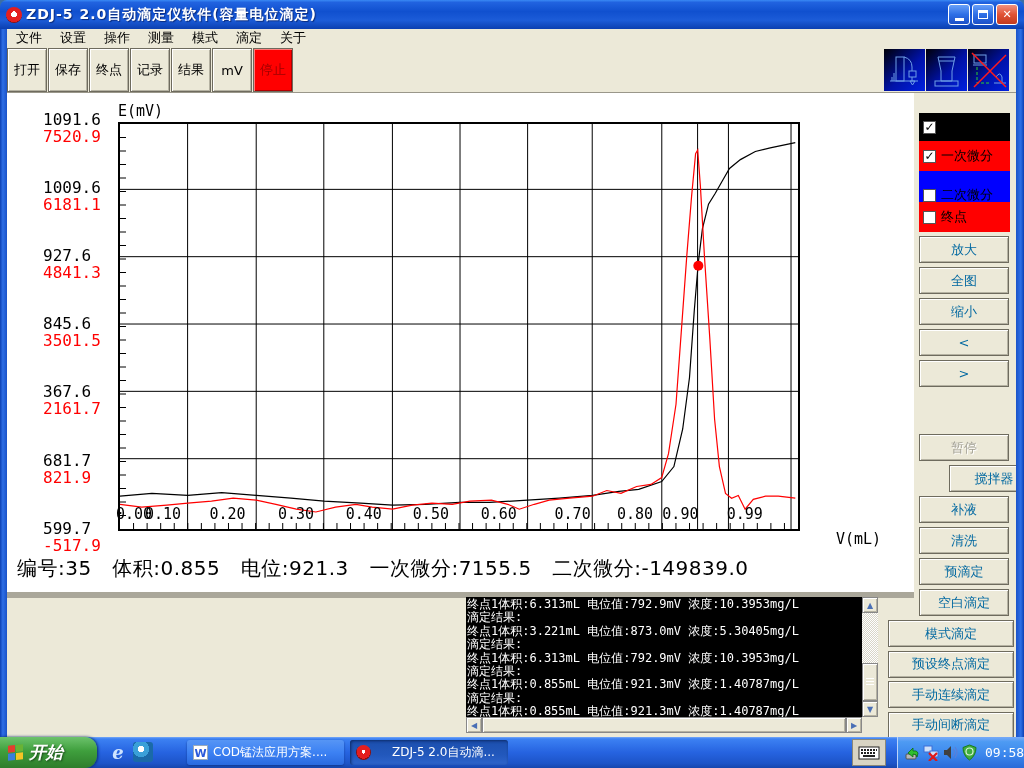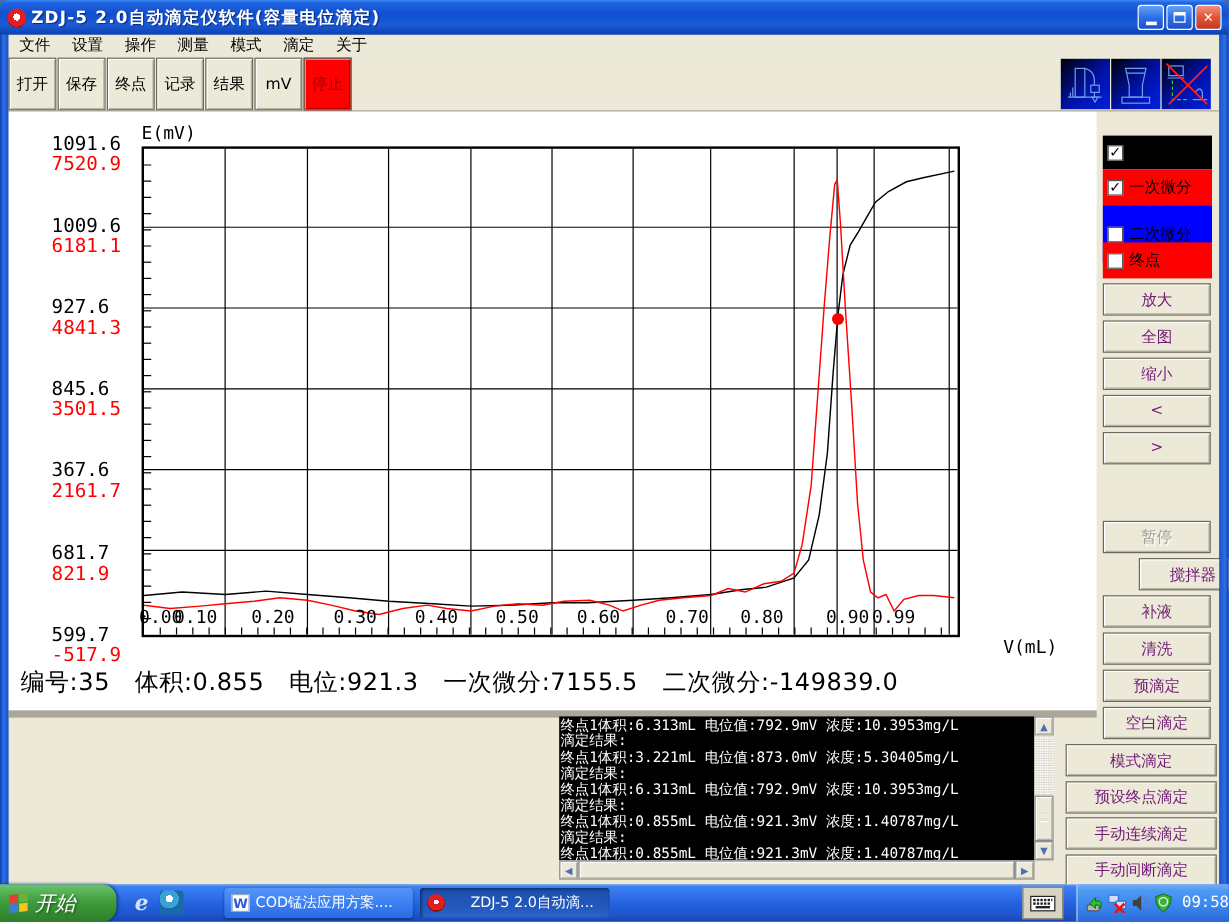--- a/index.html
+++ b/index.html
@@ -72,31 +72,31 @@
   .vthumb i:first-child { margin-top:14px; }
   .htrack { position:absolute; left:482px; top:717px; width:364px; height:16px; background:#ECE9D8;
     border:1px solid #888; box-shadow:inset 1px 1px 0 #fff, inset -1px -1px 0 #b5b2a2; }
 
   
   .side-panel { position:absolute; left:914px; top:93px; width:102px; height:644px; background:#ECE9D8; }
   .legend-row { position:absolute; left:919px; width:91px; display:flex; align-items:center; font-size:13px; }
   .cbx { width:13px; height:13px; background:#fff; border:1px solid #555; margin:0 5px 0 4px;
     font-size:12px; line-height:11px; text-align:center; color:#000; font-weight:bold; }
   .side-btn { position:absolute; background:#ECE9D8; border:1px solid #6e6b5e;
-    box-shadow:inset 1px 1px 0 #fff, inset -1px -1px 0 #b5b2a2; font-size:13px; color:#701a75;
+    box-shadow:inset 1px 1px 0 #fff, inset -1px -1px 0 #b5b2a2; font-size:13px; color:#0369a1;
     display:flex; align-items:center; justify-content:center; }
   .side-btn.disabled { color:#a19f93; text-shadow:1px 1px 0 #fff; }
 
   
   .taskbar { position:absolute; left:0; top:737px; width:1024px; height:31px;
     background:linear-gradient(180deg,#77a9f7 0%,#3c81f3 6%,#2663e0 50%,#1d54c8 85%,#1646ad 100%); }
   .startbtn { position:absolute; left:0; top:0; width:97px; height:31px; border-radius:0 12px 12px 0;
     background:linear-gradient(180deg,#6cc26c 0%,#3f9f3d 45%,#2e7d2b 100%);
     box-shadow:1px 0 3px #0a2a6a; display:flex; align-items:center; color:#fff;
-    font-style:italic; font-weight:normal; font-size:17px; text-shadow:1px 1px 2px #1a4a1a; }
+    font-style:italic; font-weight:bold; font-size:17px; text-shadow:1px 1px 2px #1a4a1a; }
   .flag { width:16px; height:16px; margin:0 5px 0 8px; display:grid; grid-template-columns:7px 7px;
     grid-template-rows:7px 7px; gap:1px; transform:skewY(-6deg); }
   .flag i:nth-child(1){background:#e33e2e;} .flag i:nth-child(2){background:#69b335;}
   .flag i:nth-child(3){background:#3a7edb;} .flag i:nth-child(4){background:#f5c425;}
   .ql-icon { position:absolute; top:5px; width:20px; height:20px; border-radius:3px;
     display:flex; align-items:center; justify-content:center; font-weight:bold; }
   .ie { color:#cfe4ff; font-size:18px; font-style:italic; font-family:"DejaVu Serif","Liberation Serif",serif; }
   .ql2 { background:radial-gradient(circle at 40% 35%,#fff 0 3px,#3aa0d8 3px 8px,#1a6aa8 8px); }
   .task-btn { position:absolute; top:3px; height:25px; border-radius:3px; color:#fff; font-size:12px;
     display:flex; align-items:center; padding:0 6px; white-space:nowrap; overflow:hidden;
@@ -307,21 +307,21 @@
     <div id="xlabels">
         <span class="xlab" style="left: -4.118px;">0.00</span>
         <span class="xlab" style="left: 25.036px;">0.10</span>
         <span class="xlab" style="left: 89.446px;">0.20</span>
         <span class="xlab" style="left: 157.924px;">0.30</span>
         <span class="xlab" style="left: 225.724px;">0.40</span>
         <span class="xlab" style="left: 292.846px;">0.50</span>
         <span class="xlab" style="left: 360.646px;">0.60</span>
         <span class="xlab" style="left: 434.548px;">0.70</span>
         <span class="xlab" style="left: 496.924px;">0.80</span>
-        <span class="xlab" style="left: 542.35px; padding-left: 26px;">0.90</span>
+        <span class="xlab" style="left: 542.35px;">0.90</span>
         <span class="xlab" style="left: 606.76px;">0.99</span>
       </div>
   </div>
   <div class="statusline">编号:35   体积:0.855   电位:921.3   一次微分:7155.5   二次微分:-149839.0</div>
 </div>
 
 <div class="divider"></div>
 
 <div class="console" id="console"><div>终点1体积:6.313mL 电位值:792.9mV 浓度:10.3953mg/L</div><div>滴定结果:</div><div>终点1体积:3.221mL 电位值:873.0mV 浓度:5.30405mg/L</div><div>滴定结果:</div><div>终点1体积:6.313mL 电位值:792.9mV 浓度:10.3953mg/L</div><div>滴定结果:</div><div>终点1体积:0.855mL 电位值:921.3mV 浓度:1.40787mg/L</div><div>滴定结果:</div><div>终点1体积:0.855mL 电位值:921.3mV 浓度:1.40787mg/L</div></div>
 <div class="sb-btn" style="left:862px; top:597px;">▲</div>

